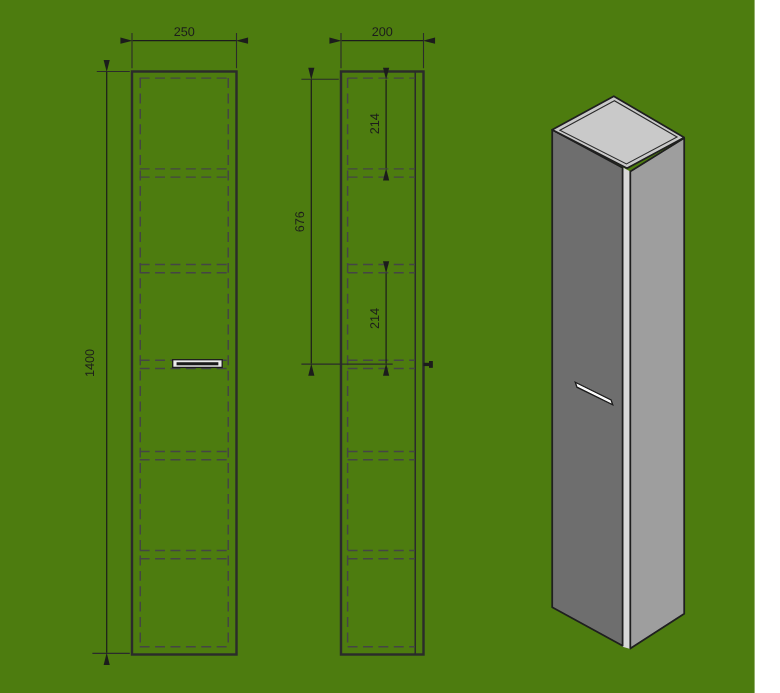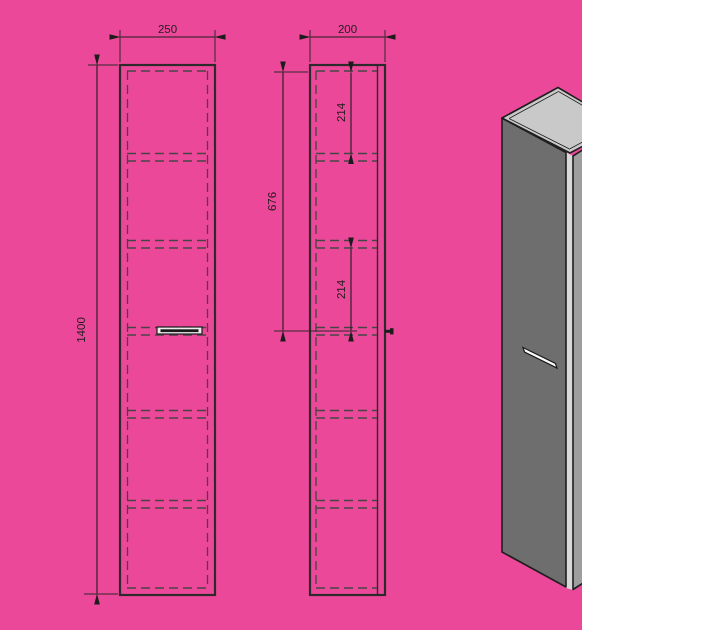--- a/index.html
+++ b/index.html
@@ -1,16 +1,16 @@
 <!DOCTYPE html>
 <html><head>
 <meta charset="utf-8">
 <style>
   html,body{margin:0;padding:0;background:#fff;}
-  #stage{position:relative;width:582px;height:630px;background:#ec4899;overflow:hidden;
+  #stage{position:relative;width:686px;height:630px;background:#4d7c0f;overflow:hidden;
          font-family:"Liberation Sans", sans-serif;}
   svg{display:block;}
   .ln{stroke:#2b2b2b;stroke-width:2.2;fill:none;}
   .ln-thin{stroke:#2b2b2b;stroke-width:1.4;fill:none;}
   .dash{stroke:#454545;stroke-width:1.3;fill:none;stroke-dasharray:9 5;}
   .dim{stroke:#1c1c1c;stroke-width:1.1;fill:none;}
   .ext{stroke:#2b2b2b;stroke-width:1;fill:none;}
   .dim-label{font:11.5px "Liberation Sans", sans-serif;fill:#1c1c1c;}
   .face{stroke:#1f1f1f;stroke-width:1.6;stroke-linejoin:round;}
 </style>

